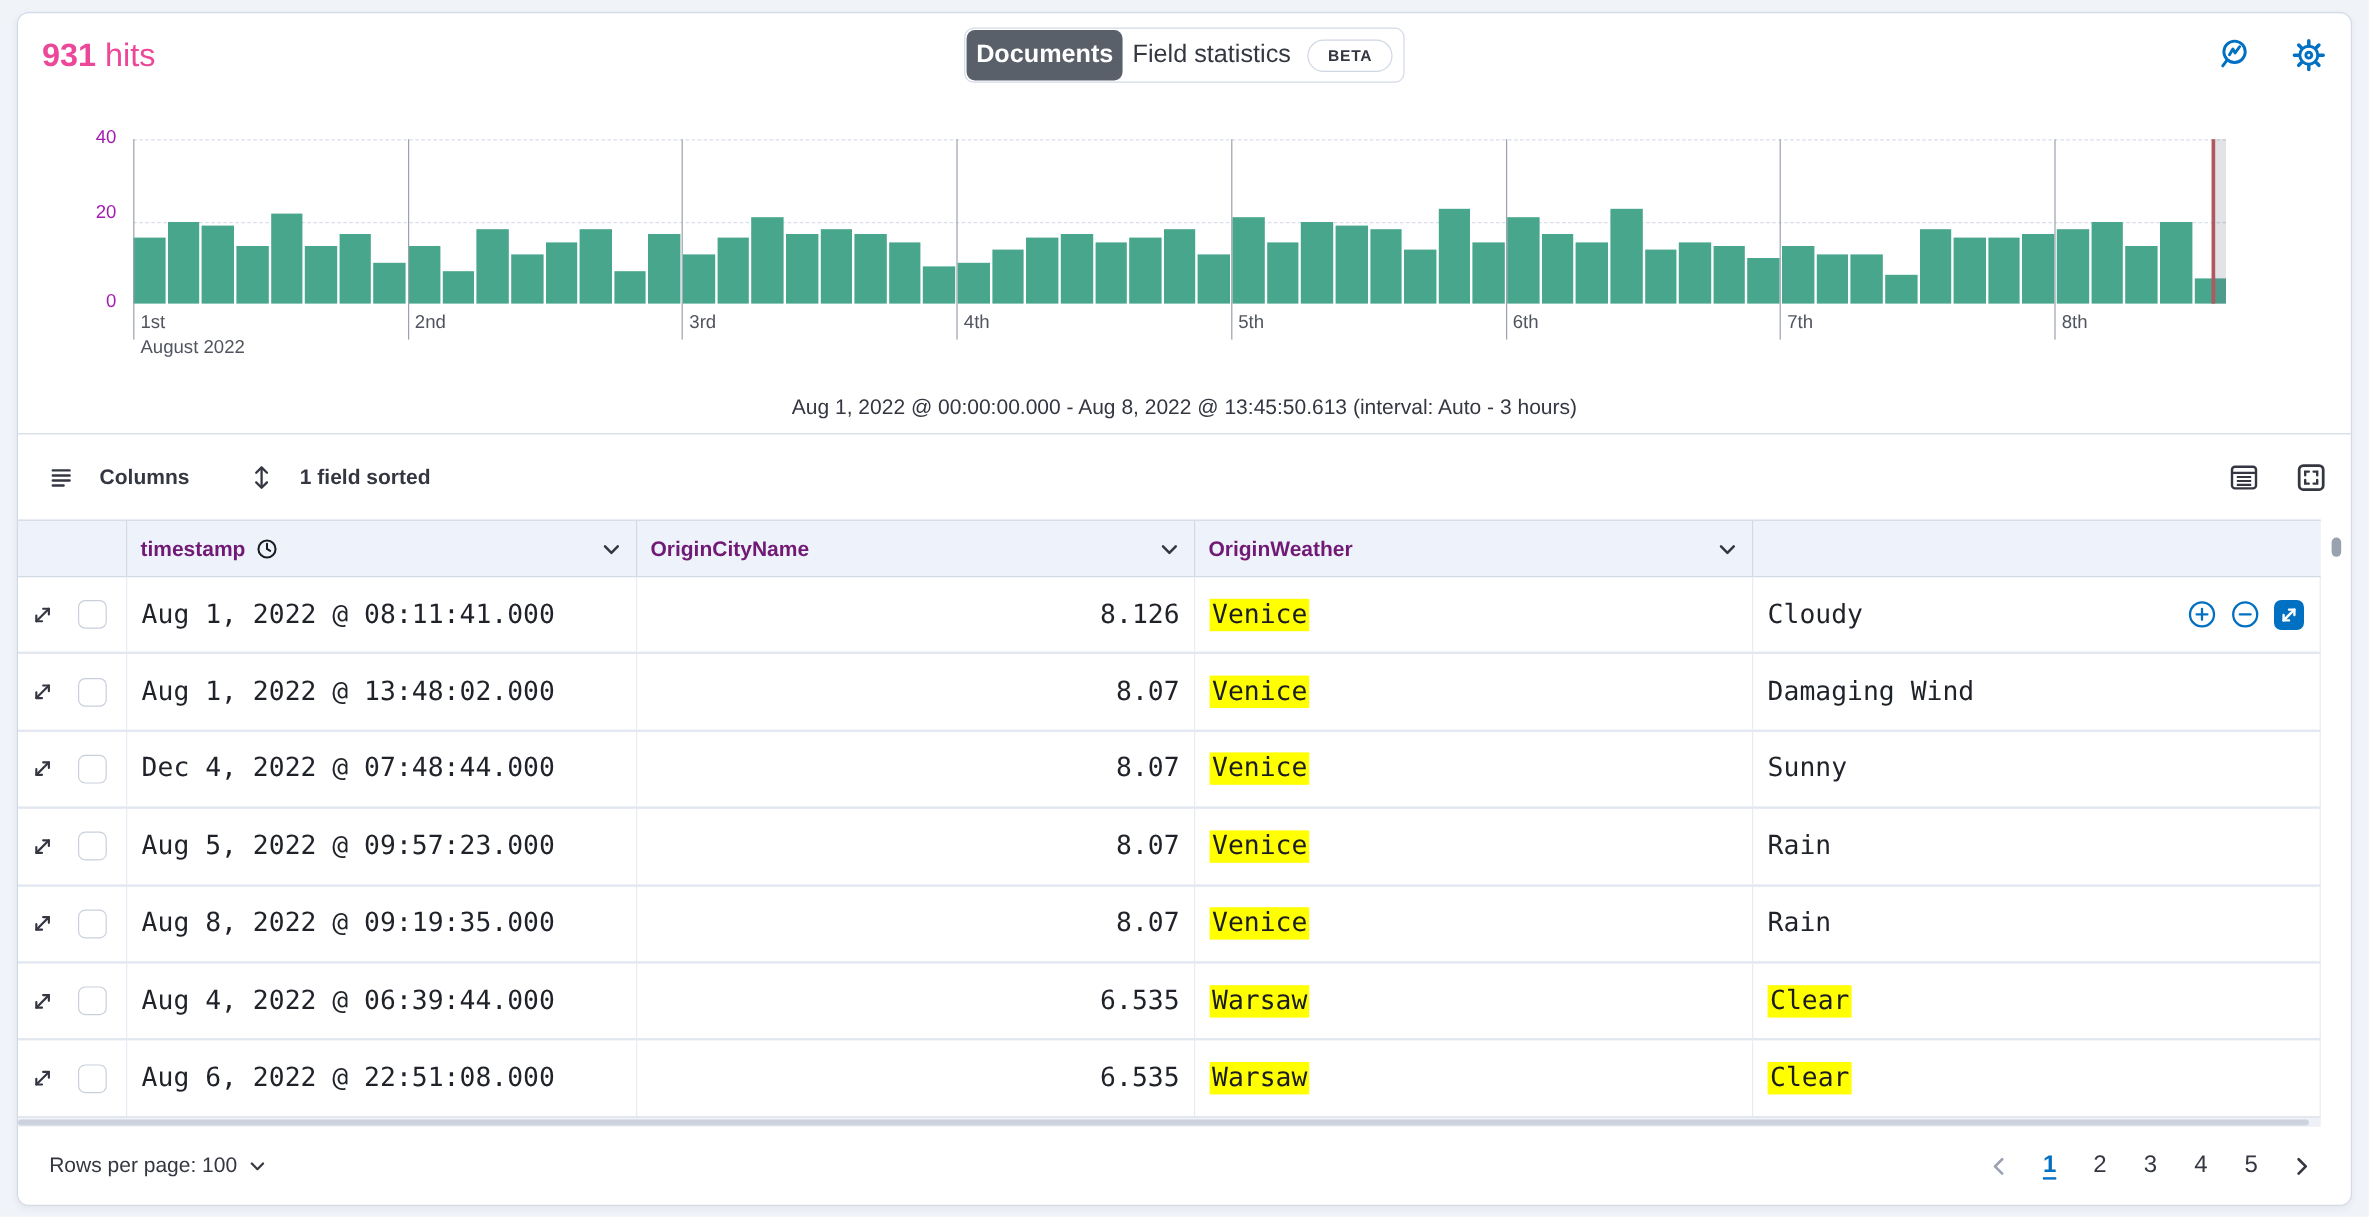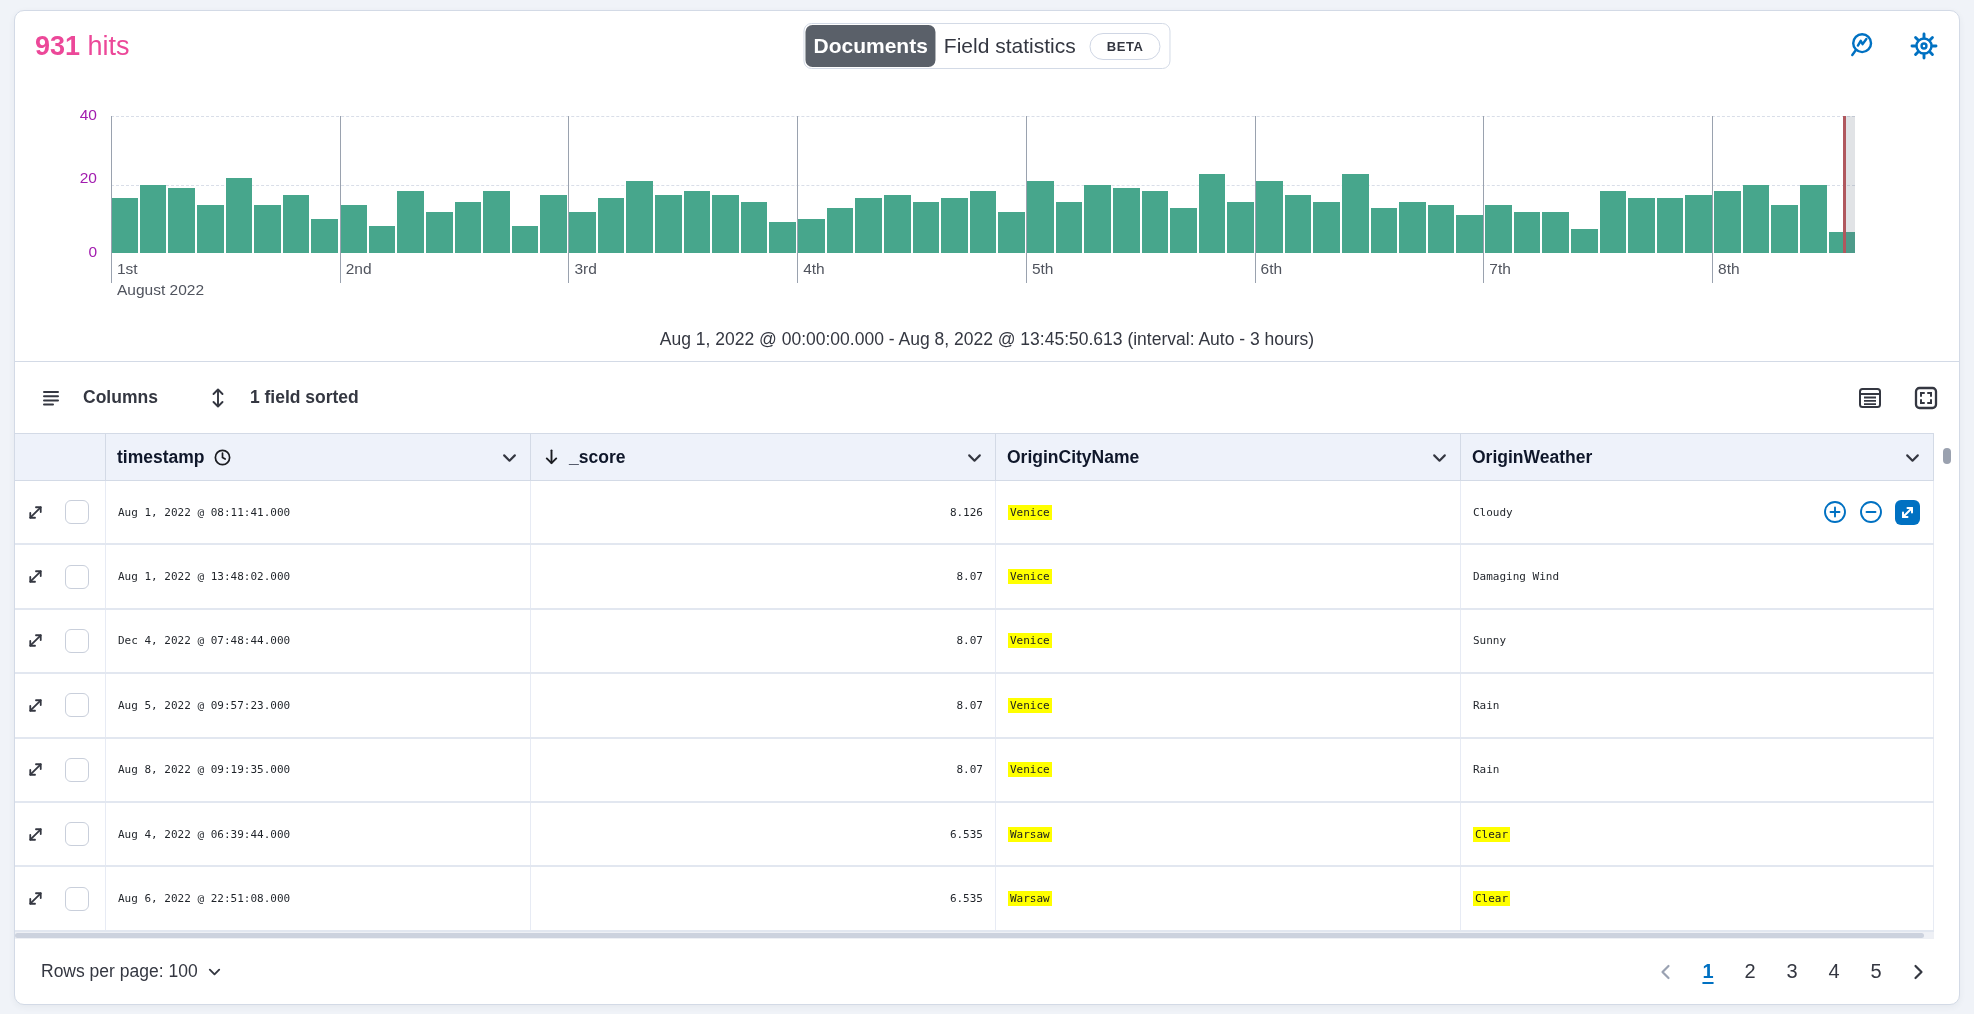--- a/index.html
+++ b/index.html
@@ -51,26 +51,26 @@
   .toolbar-item { display:flex; align-items:center; gap:22px; font-size:17.5px; font-weight:600; color:#343741; background:none; border:none; cursor:pointer; }
   .toolbar-item + .toolbar-item { margin-left:38px; }
   .toolbar-right { margin-left:auto; display:flex; align-items:center; gap:30px; }
   
   .grid { margin-right:25px; }
   .grid-header {
     display:grid; grid-template-columns:91px 425px 465px 465px 1fr; height:48px;
     background:#eef2fa; border-top:1px solid #d3dae6; border-bottom:1px solid #d3dae6;
   }
   .ghc { display:flex; align-items:center; gap:8px; padding:0 12px 0 11px; border-right:1px solid #d3dae6;
-         font-size:17.5px; font-weight:700; color:#0f172a; cursor:pointer; }
+         font-size:17.5px; font-weight:700; color:#701a75; cursor:pointer; }
   .ghc .spacer { flex:1; }
   .grid-row { display:grid; grid-template-columns:91px 425px 465px 465px 1fr; height:64.4px; border-bottom:2px solid #e2e7f0; }
   .cell { display:flex; align-items:center; padding:0 12px; border-right:1px solid #e7ebf4; overflow:hidden; }
   .cell.controls { gap:20px; padding-left:11px; }
-  .mono { font-family:"DejaVu Sans Mono", monospace; font-size:11px; color:#1f2329; white-space:nowrap; }
+  .mono { font-family:"DejaVu Sans Mono", monospace; font-size:22px; color:#1f2329; white-space:nowrap; }
   .cell.score { justify-content:flex-end; }
   mark.hl { background:#ffff00; color:#1a1c21; padding:1px 2px;margin-top:28px; }
   .checkbox { width:24px; height:24px; border:1.5px solid #c9cfdb; border-radius:6px; background:#fff; cursor:pointer; flex:0 0 auto; }
   .cell-actions { margin-left:auto; display:flex; align-items:center; gap:10px; }
   .expand-btn { background:none; border:none; padding:0; cursor:pointer; display:flex; }
   
   .h-scrollbar { height:7px; margin-right:25px; background:#eef0f5; position:relative; }
   .h-thumb { position:absolute; left:0; right:10px; top:1px; bottom:1px; background:#ccd2de; border-radius:3px; cursor:pointer; }
   .v-thumb { position:absolute; right:8px; top:437px; width:8px; height:16px; background:#9aa1af; border-radius:4px; cursor:pointer; }
   
@@ -265,35 +265,20 @@
     <div class="grid-header">
       <div class="ghc" style="cursor:default"></div>
       <div class="ghc">
         <span>timestamp</span>
         <span>
           <svg width="19" height="19" viewBox="0 0 20 20" fill="none" stroke="#1a1c21" stroke-width="1.8" stroke-linecap="round">
             <circle cx="10" cy="10" r="7.5"></circle>
               <path d="M10 5.5V10l2.8 1.6"></path>
           </svg>
         </span>
-        <span class="spacer"></span>
-        <span>
-          <svg width="17" height="17" viewBox="0 0 16 16" fill="none" stroke="#343741" stroke-width="2" stroke-linecap="round" stroke-linejoin="round">
-              <polyline points="3,6 8,11 13,6"></polyline>
-            </svg>
-        </span>
-      </div>
-      <div class="ghc">
-        <span>
-          <svg width="19" height="20" viewBox="0 0 20 20" fill="none" stroke="#1a1c21" stroke-width="2" stroke-linecap="round" stroke-linejoin="round">
-            <path d="M10 3v13"></path>
-              <polyline points="5,11.5 10,16.5 15,11.5"></polyline>
-          </svg>
-        </span>
-        <span>_score</span>
         <span class="spacer"></span>
         <span>
           <svg width="17" height="17" viewBox="0 0 16 16" fill="none" stroke="#343741" stroke-width="2" stroke-linecap="round" stroke-linejoin="round">
               <polyline points="3,6 8,11 13,6"></polyline>
             </svg>
         </span>
       </div>
       <div class="ghc">
         <span>OriginCityName</span>
         <span class="spacer"></span>

